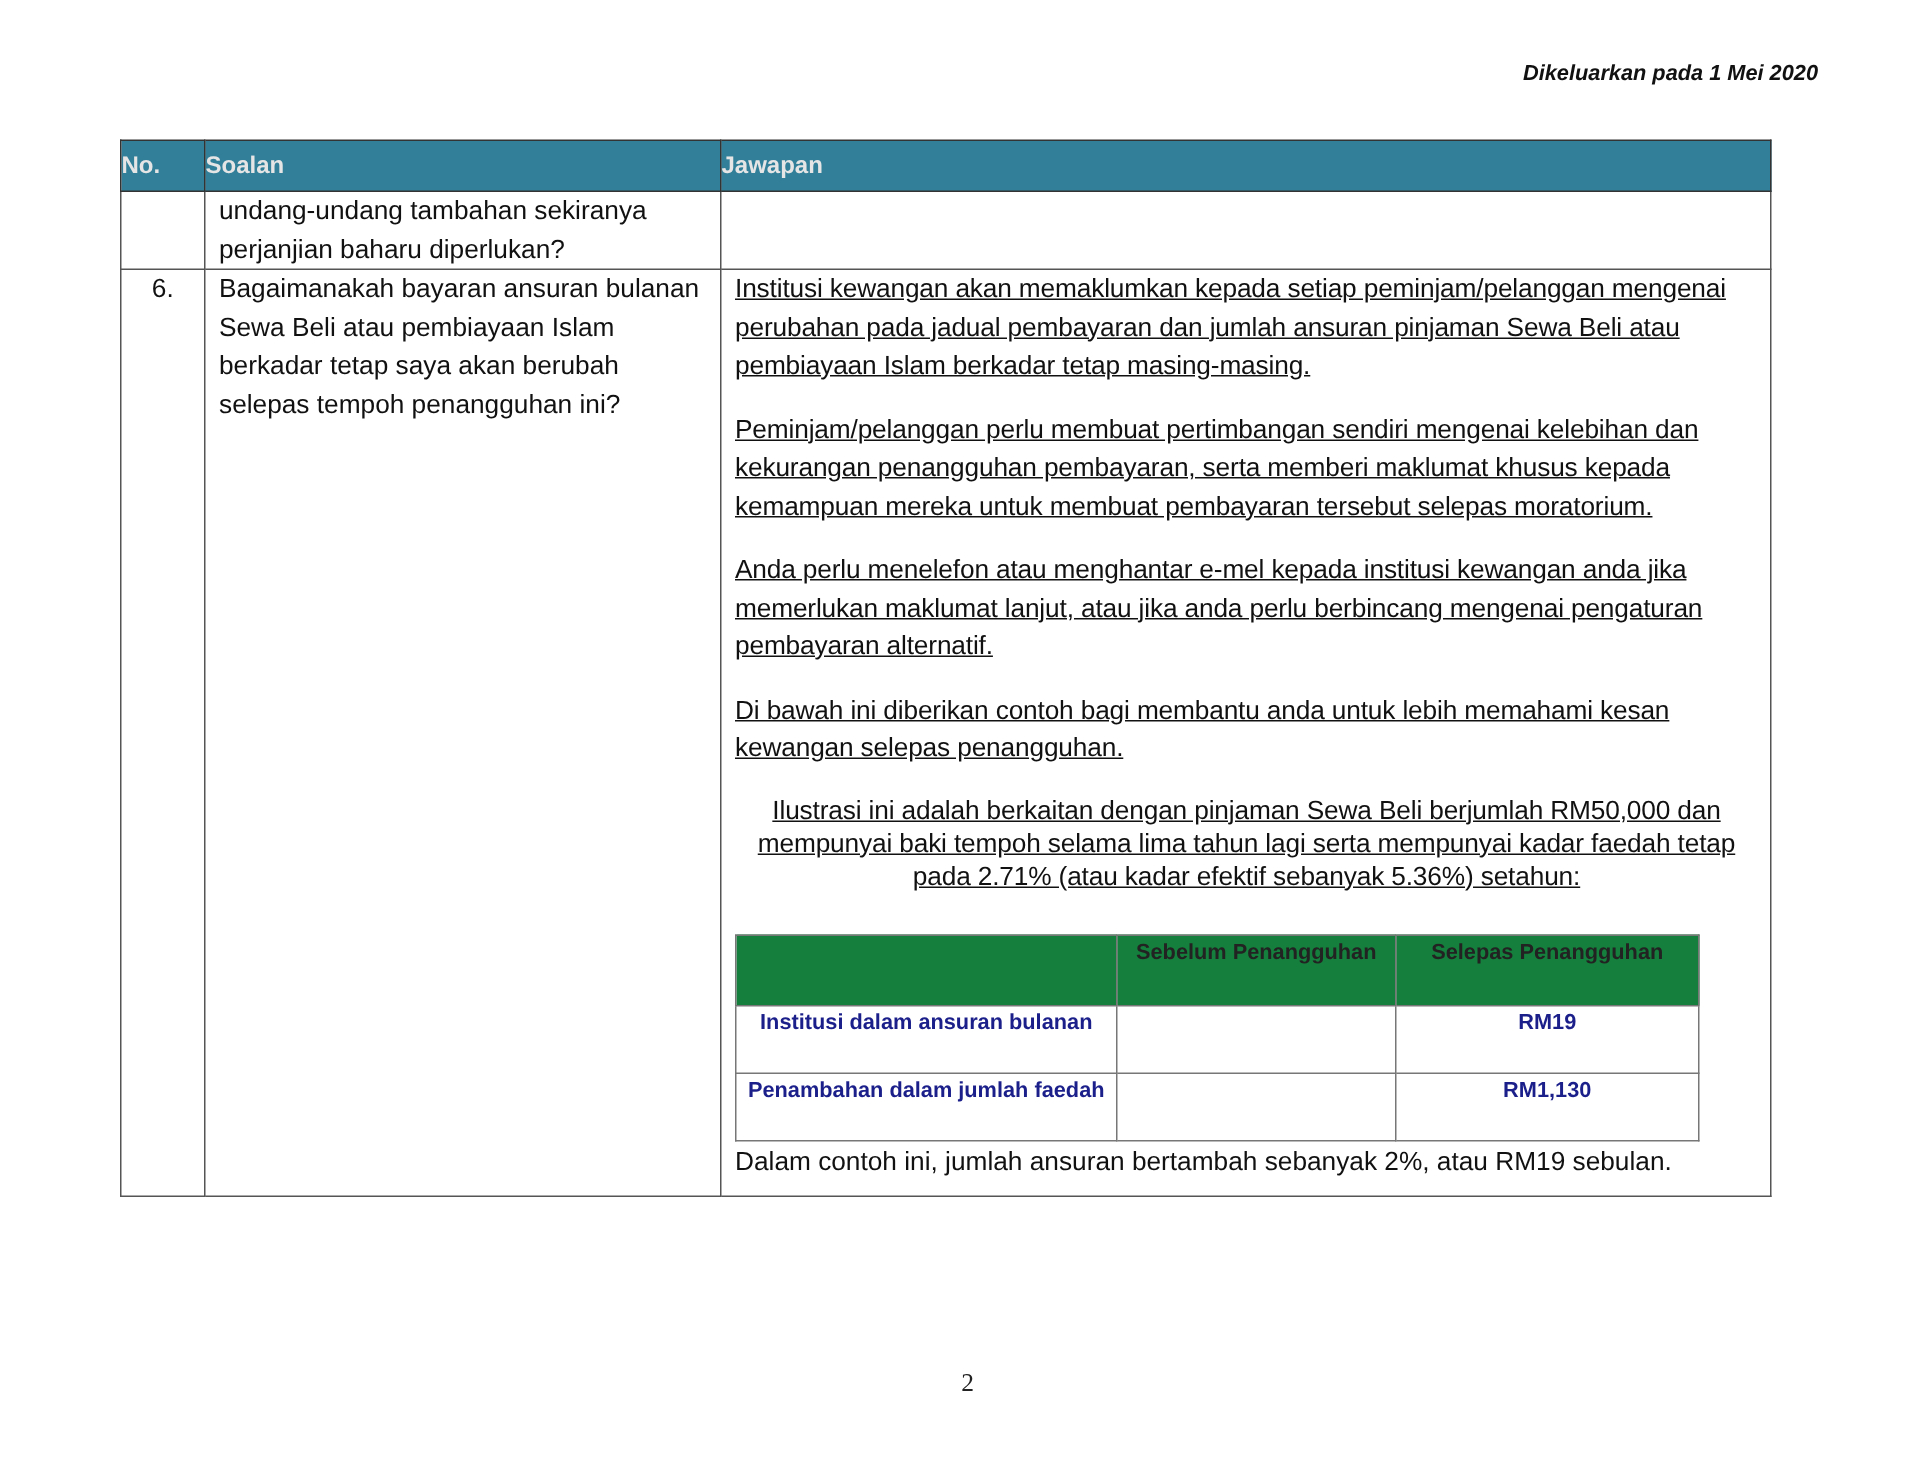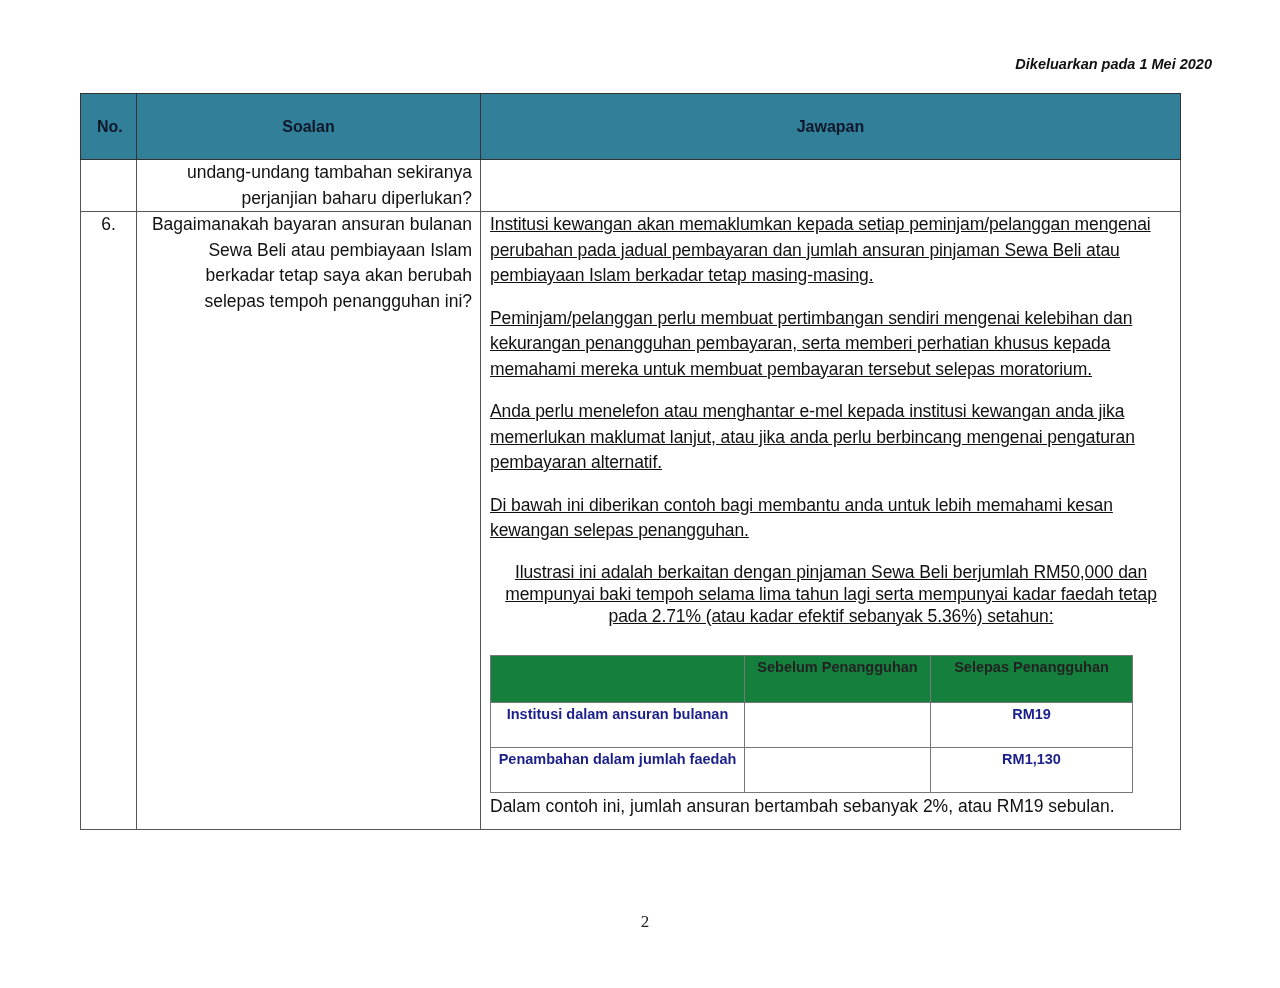--- a/index.html
+++ b/index.html
@@ -1,29 +1,29 @@
 <!DOCTYPE html>
 <html><head>
   <meta charset="utf-8">
   <style>
     html, body { margin: 0; padding: 0; background: #ffffff; }
     body { width: 1280px; height: 988px; position: relative; overflow: hidden;
            font-family: "Liberation Sans", sans-serif; color: #111; }
-    .issued { position: absolute; top: 56px; right: 68px; font-weight: bold; font-style: italic;
+    .issued { position: absolute; top: 41px; right: 68px; font-weight: bold; font-style: italic;
               font-size: 14.5px; color: #111; }
     .main-table { position: absolute; left: 80px; top: 93px; width: 1101px;
                   border-collapse: collapse; table-layout: fixed; }
-    .main-table th { background: #317f99; color: #0f172a; font-weight: bold; font-size: 16px;
-                     height: 33px; padding: 16px; border: 1px solid #333; text-align: center; }
+    .main-table th { background: #317f99; color: #e5e5e5; font-weight: bold; font-size: 16px;
+                     height: 33px; padding: 0; border: 1px solid #333; text-align: left; }
     .main-table td { border: 1px solid #555; vertical-align: top; font-size: 17.5px; line-height: 25.5px; }
     .col-no { width: 56px; }
     .col-q { width: 344px; }
     .col-a { width: auto; }
     td.no { text-align: center; padding: 0; }
-    td.q { padding: 0 8px 0 9px; text-align: right; }
+    td.q { padding: 0 8px 0 9px; }
     td.a { padding: 0 8px 0 9px; }
     .row-cont td { height: 50px; }
     .para { margin: 0 0 17px 0; letter-spacing: -0.1px; text-decoration: underline; }
     .para.tight { line-height: 22px; margin-bottom: 28px; text-align: center; }
     .illus { width: 643px; border-collapse: collapse; table-layout: fixed; margin: 0; }
     .illus td, .illus th { border: 1px solid #777; font-size: 14.5px; line-height: 21px;
                            text-align: center; vertical-align: top; padding: 1px 4px; }
     .illus thead th { background: #15803d; color: #222; font-weight: bold; height: 44px; }
     .illus .r1 td { height: 31px; color: #111; }
     .illus .r2 td, .illus .r3 td { height: 42px; color: #1b1f8a; font-weight: bold; }
@@ -56,21 +56,21 @@
     <tr class="row-cont">
       <td class="no"></td>
       <td class="q">undang-undang tambahan sekiranya perjanjian baharu diperlukan?</td>
       <td class="a"></td>
     </tr>
     <tr>
       <td class="no">6.</td>
       <td class="q">Bagaimanakah bayaran ansuran bulanan Sewa Beli atau pembiayaan Islam berkadar tetap saya akan berubah selepas tempoh penangguhan ini?</td>
       <td class="a">
         <p class="para">Institusi kewangan akan memaklumkan kepada setiap peminjam/pelanggan mengenai perubahan pada jadual pembayaran  dan jumlah ansuran pinjaman Sewa Beli atau pembiayaan Islam berkadar tetap masing-masing.</p>
-        <p class="para">Peminjam/pelanggan perlu membuat pertimbangan sendiri mengenai kelebihan dan kekurangan penangguhan pembayaran, serta memberi perhatian khusus kepada memahami mereka untuk membuat pembayaran tersebut selepas moratorium.</p>
+        <p class="para">Peminjam/pelanggan perlu membuat pertimbangan sendiri mengenai kelebihan dan kekurangan penangguhan pembayaran, serta memberi maklumat khusus kepada kemampuan mereka untuk membuat pembayaran tersebut selepas moratorium.</p>
         <p class="para">Anda perlu menelefon atau menghantar e-mel kepada institusi kewangan anda jika memerlukan maklumat lanjut, atau jika anda perlu berbincang mengenai pengaturan pembayaran alternatif.</p>
         <p class="para">Di bawah ini diberikan contoh bagi membantu anda untuk lebih memahami kesan kewangan selepas penangguhan.</p>
         <p class="para tight">Ilustrasi ini adalah berkaitan dengan pinjaman Sewa Beli berjumlah RM50,000 dan mempunyai baki tempoh selama lima tahun lagi serta mempunyai kadar faedah tetap pada 2.71% (atau kadar efektif sebanyak 5.36%) setahun:</p>
         <table class="illus">
           <colgroup>
               <col class="c1">
               <col class="c2">
               <col class="c3">
             </colgroup>
           <thead>

